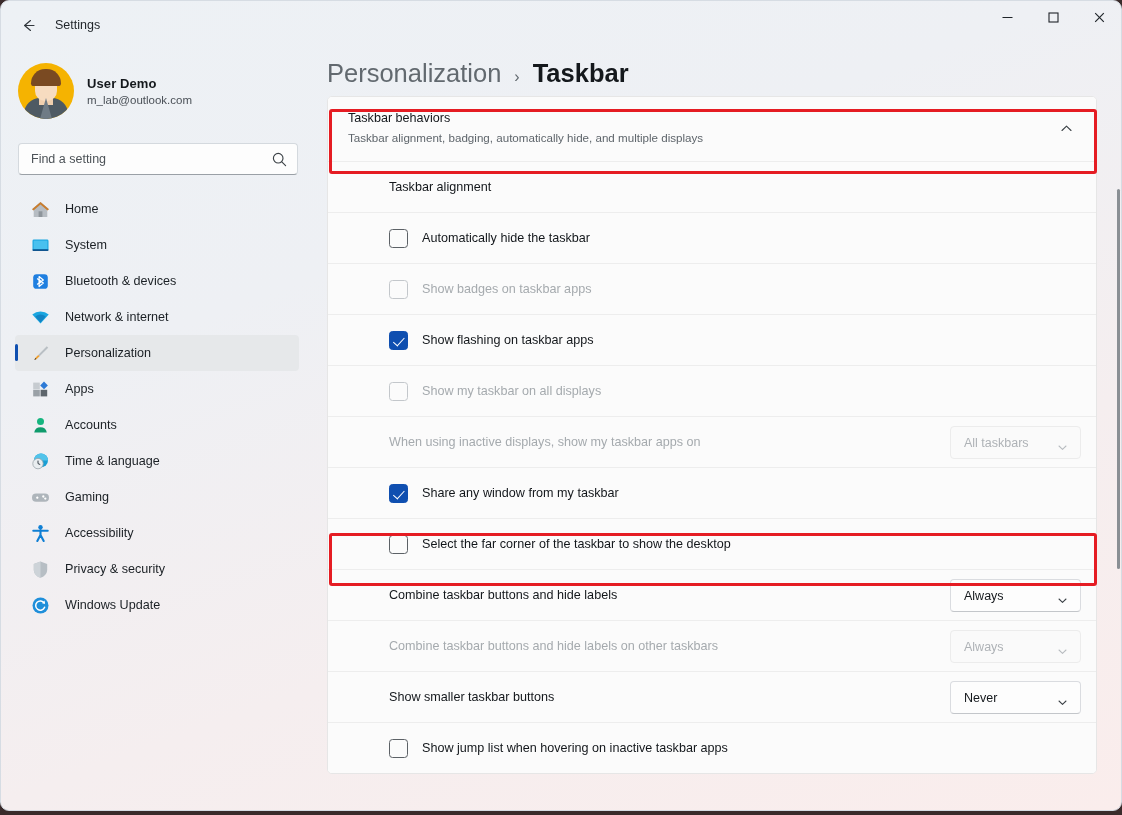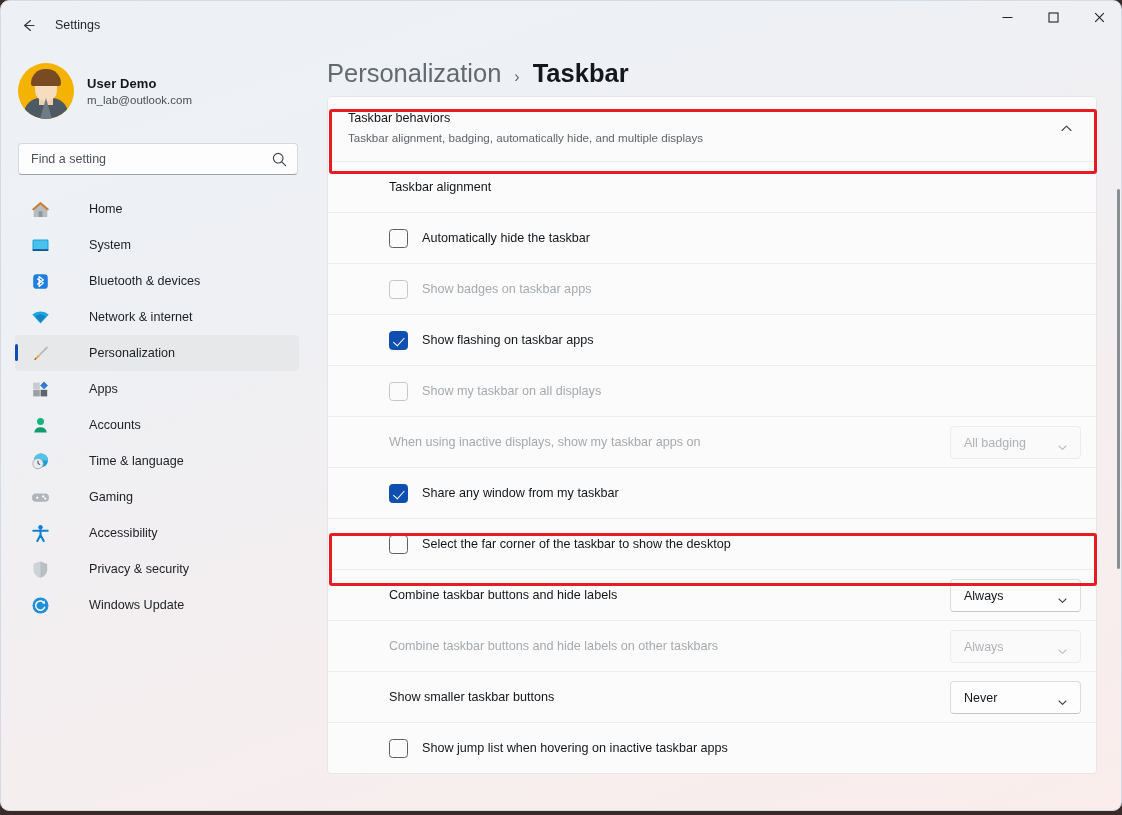--- a/index.html
+++ b/index.html
@@ -144,21 +144,20 @@
   }
 
   #nav { position: absolute; left: 0; top: 143px; width: 320px; }
   .nav-item {
     position: relative;
     margin: 0 22px 0 14px;
     height: 36px;
     display: flex; align-items: center;
     border-radius: 4px;
     cursor: pointer;
-    gap: 24px;
   }
   .nav-item.selected { background: #e6e8ea; }
   .nav-item.selected::before {
     content: "";
     position: absolute;
     left: 0px; top: 9px;
     width: 3px; height: 17px;
     background: #0f4fb0;
     border-radius: 2px;
   }
@@ -566,21 +565,21 @@
       </div>
 
       <div class="row disabled">
         <span class="cb dis"></span>
         <span class="cb-label dis">Show my taskbar on all displays</span>
       </div>
 
       <div class="row plain disabled">
         <span class="row-label">When using inactive displays, show my taskbar apps on</span>
         <div class="dropdown dis">
-          <span class="dd-text">All badging</span>
+          <span class="dd-text">All taskbars</span>
           <span class="dd-chev">
             <svg width="11" height="11" viewBox="0 0 11 11">
               <path d="M2 4 L5.5 7.4 L9 4" fill="none" stroke="#b8bcc0" stroke-width="1.05" stroke-linecap="round" stroke-linejoin="round"></path>
             </svg>
           </span>
         </div>
       </div>
 
       <div class="row">
         <span class="cb checked"></span>

